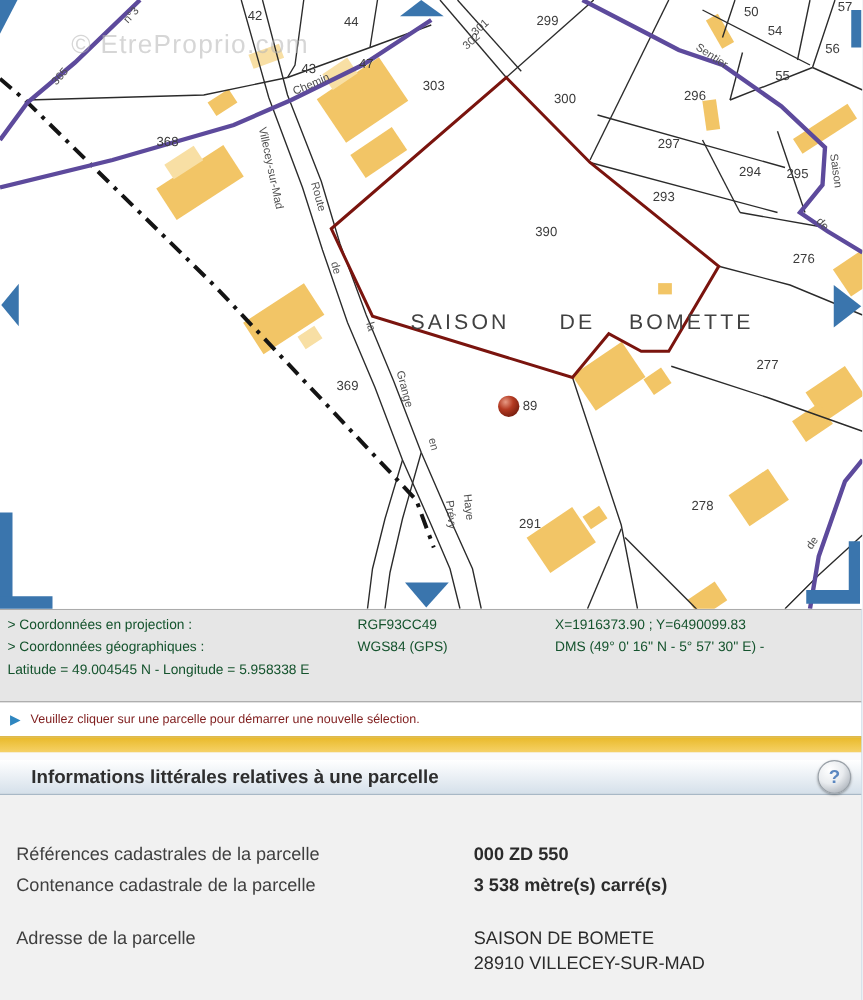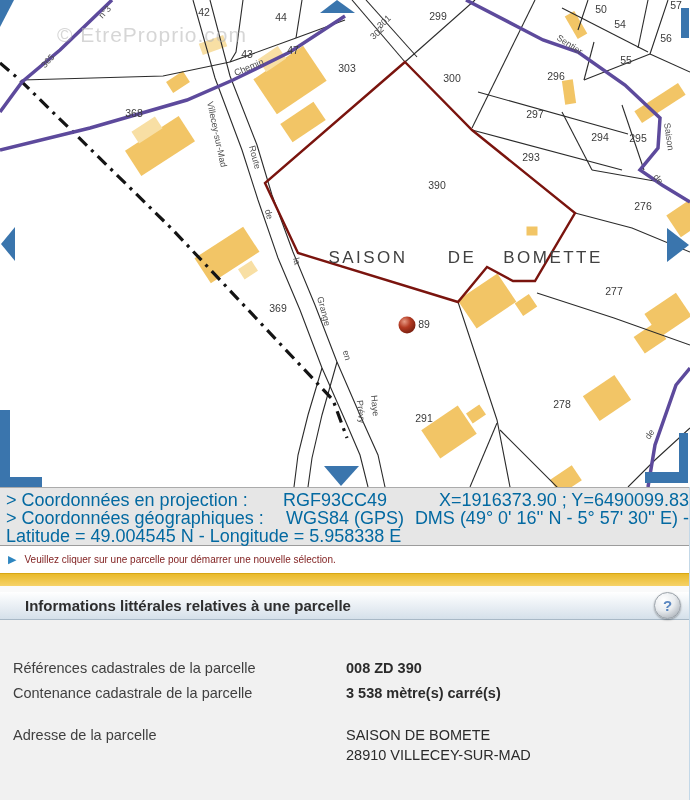--- a/index.html
+++ b/index.html
@@ -7,41 +7,41 @@
   .page{width:690px;height:800px;border-right:1px solid #c3d8e8;box-sizing:border-box;}
 
   .map-area{position:relative;width:690px;height:487px;background:#ffffff;overflow:hidden;}
   .map-area svg{display:block;}
   svg text{font-family:"Liberation Sans",sans-serif;}
   .plabel{font-size:10.5px;fill:#3b3b3b;text-anchor:middle;}
   .slabel{font-size:9px;fill:#4f4f4f;text-anchor:middle;}
   .area-word{font-size:17px;fill:#414141;letter-spacing:2.5px;text-anchor:middle;}
   .wmark{font-size:21px;fill:#b5b5b5;opacity:.55;letter-spacing:1px;}
 
-  .coords-panel{height:59px;box-sizing:border-box;background:#e6e6e6;border-top:1px solid #ababab;border-bottom:1px solid #9c9c9c;padding:3px 0 0 6px;font-size:18px;color:#0369a1;}
+  .coords-panel{height:75px;box-sizing:border-box;background:#e6e6e6;border-top:1px solid #ababab;border-bottom:1px solid #9c9c9c;padding:3px 0 0 6px;font-size:11px;color:#14532d;}
   .coord-row{display:flex;line-height:18px;white-space:nowrap;}
   .c-label{width:252px;}
   .c-value{width:158px;margin-left:28px;}
 
   .message-bar{height:27px;background:#ffffff;display:flex;align-items:center;padding-left:8px;}
   .msg-icon{color:#2e86c0;font-size:11px;margin-right:8px;}
   .msg-text{color:#7f1d1d;font-size:10px;}
 
   .gold-bar{height:13px;box-sizing:border-box;background:linear-gradient(#e9ba2b,#f6d268);border-top:1px solid #d8a714;}
   .gap-strip{height:6px;background:#fafafa;}
 
   .section-header{position:relative;height:28px;background:linear-gradient(#ffffff,#d5e0ea);border-bottom:1px solid #a8b8c6;box-sizing:border-box;}
   .header-title{font-weight:bold;font-size:15px;color:#2e2e2e;line-height:27px;padding-left:25px;}
   .help-btn{position:absolute;right:8px;top:0;width:27px;height:27px;border-radius:50%;
     background:radial-gradient(circle at 35% 28%,#ffffff,#e9ecef 45%,#b7bdc4 78%,#989fa7);
     border:1px solid #9aa1a8;box-sizing:border-box;color:#5b87c0;font-weight:bold;font-size:15px;
     text-align:center;line-height:25px;box-shadow:0 1px 2px rgba(0,0,0,.35);cursor:pointer;}
 
   .content{height:180px;box-sizing:border-box;background:#f1f1f1;padding-top:36px;}
-  .info-row{display:flex;font-size:14.5px;line-height:25px;}
+  .info-row{display:flex;font-size:14.5px;line-height:25px;gap:33px;}
   .info-label{width:333px;padding-left:13px;color:#3f3f3f;}
   .info-value{font-weight:bold;color:#2b2b2b;}
   .addr-row{line-height:20px;margin-top:19px;}
   .addr-block div{font-weight:normal;color:#2b2b2b;}
 </style>
 </head>
 <body>
 
 <div class="page">
 
@@ -217,21 +217,21 @@
   <div class="gap-strip"></div>
 
   <div class="section-header">
     <div class="header-title">Informations littérales relatives à une parcelle</div>
     <div class="help-btn">?</div>
   </div>
 
   <div class="content">
     <div class="info-row">
       <span class="info-label">Références cadastrales de la parcelle</span>
-      <span class="info-value">008 ZD 390</span>
+      <span class="info-value">000 ZD 550</span>
     </div>
     <div class="info-row">
       <span class="info-label">Contenance cadastrale de la parcelle</span>
       <span class="info-value">3 538 mètre(s) carré(s)</span>
     </div>
     <div class="info-row addr-row">
       <span class="info-label">Adresse de la parcelle</span>
       <span class="addr-block">
         <div>SAISON DE BOMETE</div>
         <div>28910 VILLECEY-SUR-MAD</div>

